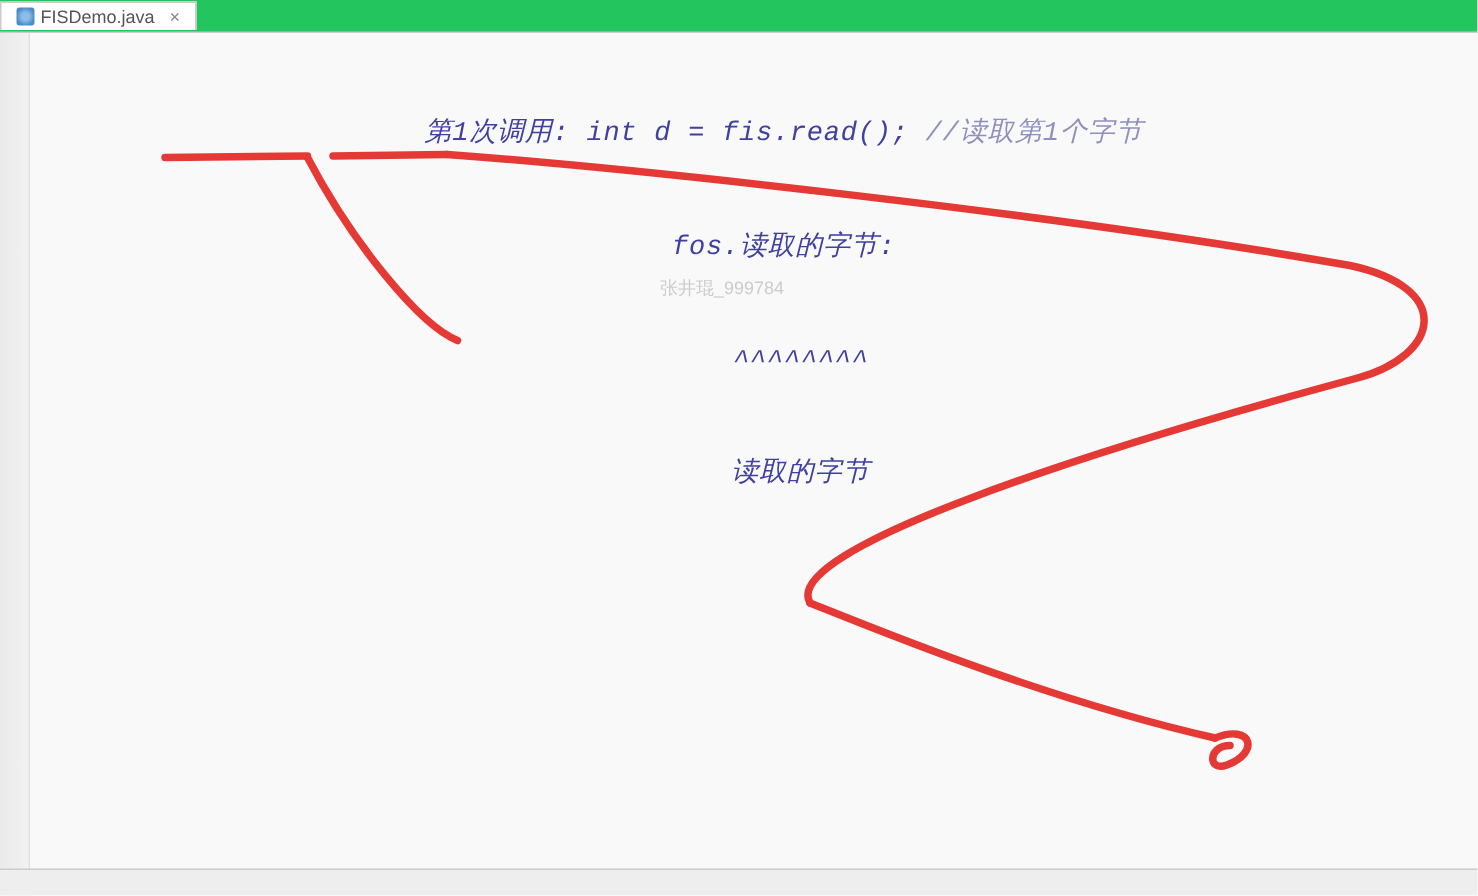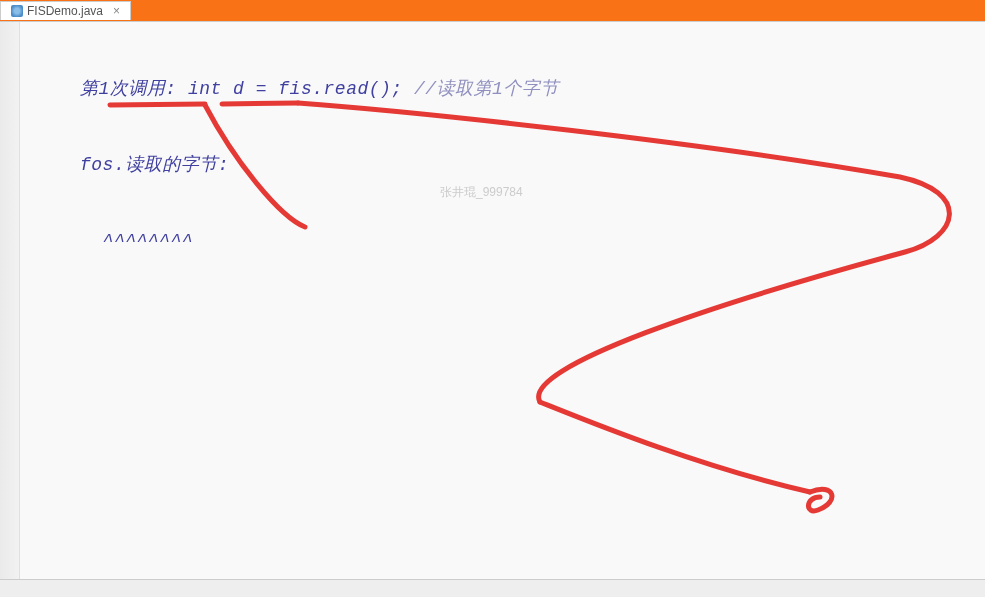--- a/index.html
+++ b/index.html
@@ -8,21 +8,21 @@
       font-size: 18px;
       font-style: italic;
       color: #4040a0;
       background: #f9f9f9;
       width: 985px;
       height: 597px;
       position: relative;
       overflow: hidden;
     }
     .tab-bar {
-      background: #f97316;
+      background: #22c55e;
       border-bottom: 1px solid #ccc;
       height: 22px;
       display: flex;
       align-items: center;
       font-style: normal;
       font-family: Arial, sans-serif;
       font-size: 12px;
       color: #555;
     }
     .tab {
@@ -46,21 +46,21 @@
       color: #888;
       cursor: pointer;
     }
     .editor-pane {
       position: relative;
       padding: 5px 20px 5px 80px;
       line-height: 1.4;
       white-space: pre;
       letter-spacing: 0.5px;
     }
-    .line { display: block; min-height: 25px; }
+    .line { display: block; min-height: 25px; text-align: center; }
     .comment-inline { color: #9090c0; }
     .watermark {
       position: absolute;
       color: #ccc;
       font-style: normal;
       font-size: 12px;
       font-family: Arial, sans-serif;
       top: 168px;
       left: 440px;
       pointer-events: none;
@@ -110,20 +110,21 @@
     <span class="tab-close">×</span>
   </div>
 </div>
 
 <div class="left-gutter"></div>
 
 <div class="editor-pane">
   <span class="line"><span>第1次调用: int d = fis.read(); </span><span class="comment-inline">//读取第1个字节</span></span>
   <span class="line">fos.读取的字节:</span>
   <span class="line">  ^^^^^^^^</span>
+  <span class="line">  读取的字节</span>
   <span class="line"> </span>
   <span class="line"> </span>
   
   
   
   
   
   
   
   

